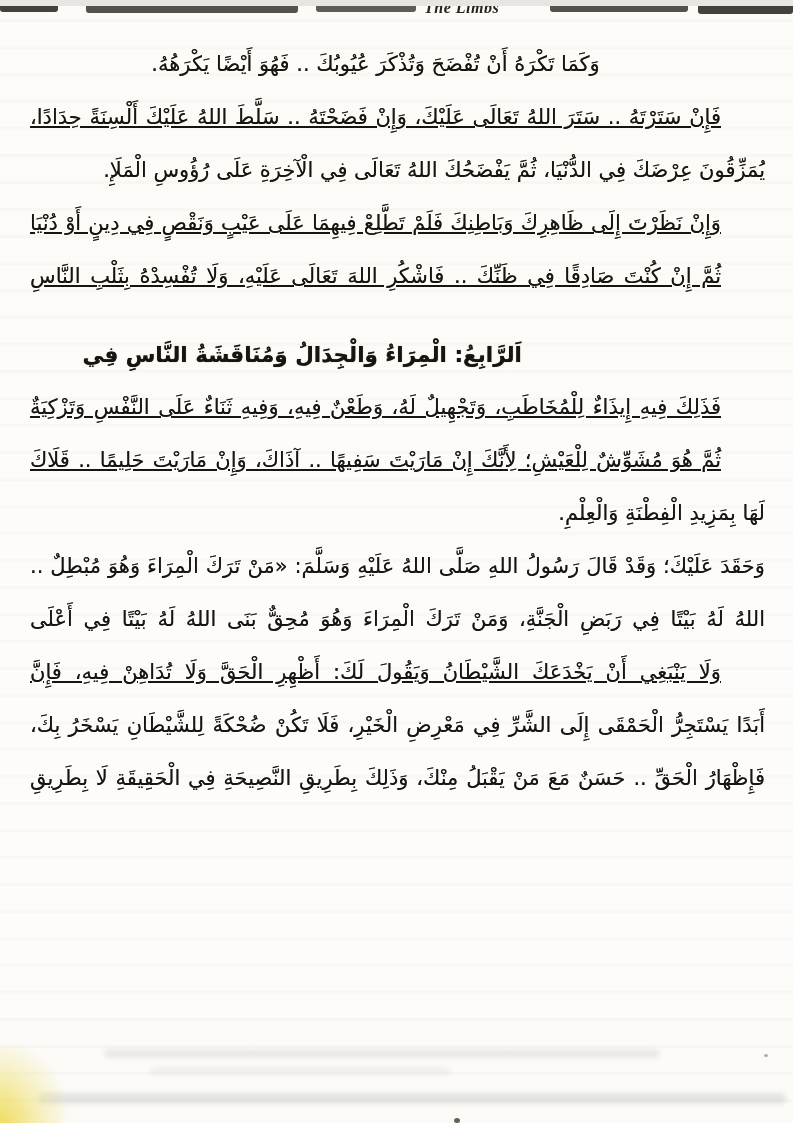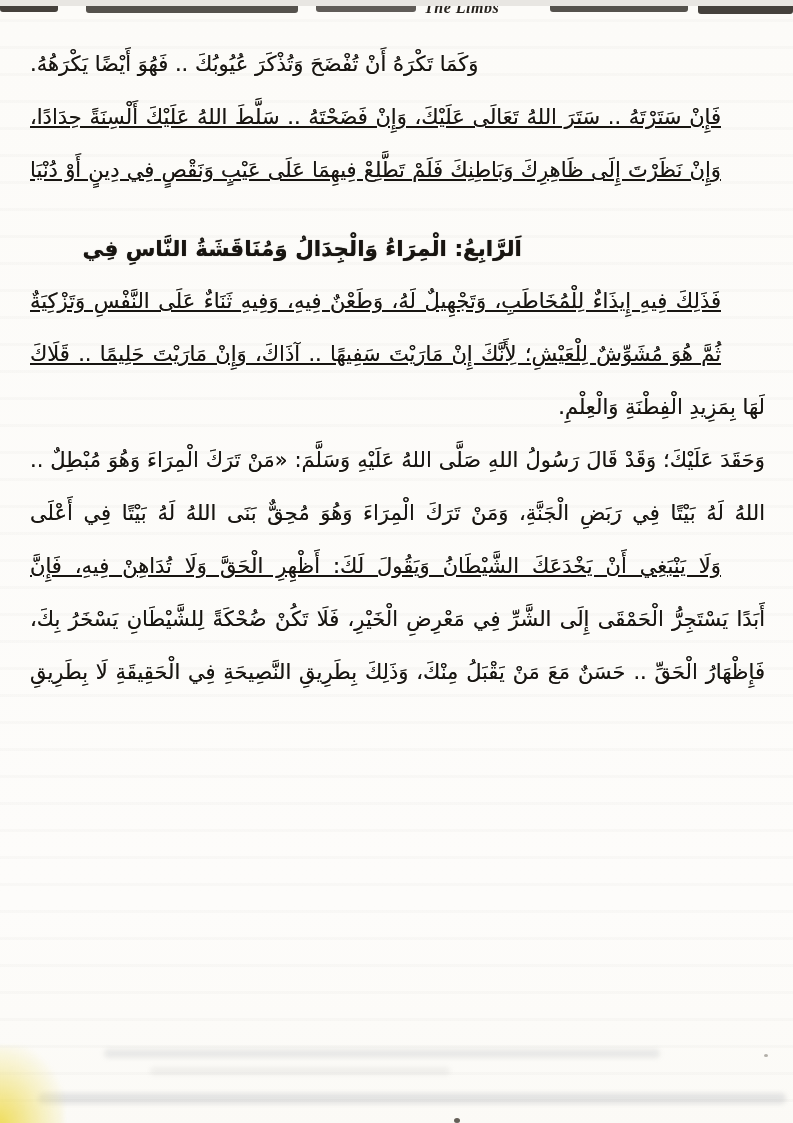--- a/index.html
+++ b/index.html
@@ -35,21 +35,21 @@
     text-shadow:0 0 .5px rgba(20,16,10,.6);
   }
   .line{
     height:53px;line-height:53px;
     white-space:normal;overflow:hidden;
     text-align:justify;
   }
   .line.first{text-align-last:justify;text-indent:44px;text-decoration:underline;}
   .line.mid{text-align-last:justify;}
   .line.end{text-align-last:right;}
-  .line.first-end{text-align:left;text-indent:44px;}
+  .line.first-end{text-align:center;text-indent:44px;}
   .line.heading{
     text-align:right;text-align-last:right;
     padding-right:243px;
     font-weight:700;font-size:21.5px;
     margin-top:25px;
     text-shadow:0 0 .7px rgba(20,16,10,.8);
   }
   
   .ghost{position:absolute;filter:blur(2.5px);border-radius:5px;}
   #ghost1{left:104px;top:1043px;width:556px;height:9px;background:rgba(128,132,138,.15);}
@@ -71,21 +71,23 @@
   <div class="edge-bar" id="bar1"></div>
   <div class="edge-bar" id="bar2"></div>
   <div class="edge-bar" id="bar3"></div>
   <div class="edge-bar" id="bar4"></div>
   <div class="edge-bar" id="bar5"></div>
   <div id="running-header">The Limbs</div>
 
   <div id="text-block" dir="rtl">
       <div class="line first-end" dir="rtl">وَكَمَا تَكْرَهُ أَنْ تُفْضَحَ وَتُذْكَرَ عُيُوبُكَ .. فَهُوَ أَيْضًا يَكْرَهُهُ.</div>
       <div class="line first" dir="rtl">فَإِنْ سَتَرْتَهُ .. سَتَرَ اللهُ تَعَالَى عَلَيْكَ، وَإِنْ فَضَحْتَهُ .. سَلَّطَ اللهُ عَلَيْكَ أَلْسِنَةً حِدَادًا،</div>
+      <div class="line end" dir="rtl">يُمَزِّقُونَ عِرْضَكَ فِي الدُّنْيَا، ثُمَّ يَفْضَحُكَ اللهُ تَعَالَى فِي الْآخِرَةِ عَلَى رُؤُوسِ الْمَلَإِ.</div>
       <div class="line first" dir="rtl">وَإِنْ نَظَرْتَ إِلَى ظَاهِرِكَ وَبَاطِنِكَ فَلَمْ تَطَّلِعْ فِيهِمَا عَلَى عَيْبٍ وَنَقْصٍ فِي دِينٍ أَوْ دُنْيَا ..</div>
+      <div class="line first" dir="rtl">ثُمَّ إِنْ كُنْتَ صَادِقًا فِي ظَنِّكَ .. فَاشْكُرِ اللهَ تَعَالَى عَلَيْهِ، وَلَا تُفْسِدْهُ بِثَلْبِ النَّاسِ</div>
       <div class="line heading" dir="rtl">اَلرَّابِعُ: الْمِرَاءُ وَالْجِدَالُ وَمُنَاقَشَةُ النَّاسِ فِي الْكَلَامِ.</div>
       <div class="line first" dir="rtl">فَذَلِكَ فِيهِ إِيذَاءٌ لِلْمُخَاطَبِ، وَتَجْهِيلٌ لَهُ، وَطَعْنٌ فِيهِ، وَفِيهِ ثَنَاءٌ عَلَى النَّفْسِ وَتَزْكِيَةٌ</div>
       <div class="line first" dir="rtl">ثُمَّ هُوَ مُشَوِّشٌ لِلْعَيْشِ؛ لِأَنَّكَ إِنْ مَارَيْتَ سَفِيهًا .. آذَاكَ، وَإِنْ مَارَيْتَ حَلِيمًا .. قَلَاكَ</div>
       <div class="line end" dir="rtl">لَهَا بِمَزِيدِ الْفِطْنَةِ وَالْعِلْمِ.</div>
       <div class="line mid" dir="rtl">وَحَقَدَ عَلَيْكَ؛ وَقَدْ قَالَ رَسُولُ اللهِ صَلَّى اللهُ عَلَيْهِ وَسَلَّمَ: «مَنْ تَرَكَ الْمِرَاءَ وَهُوَ مُبْطِلٌ .. بَنَى</div>
       <div class="line end" dir="rtl">اللهُ لَهُ بَيْتًا فِي رَبَضِ الْجَنَّةِ، وَمَنْ تَرَكَ الْمِرَاءَ وَهُوَ مُحِقٌّ بَنَى اللهُ لَهُ بَيْتًا فِي أَعْلَى الْجَنَّةِ».</div>
       <div class="line first" dir="rtl">وَلَا يَنْبَغِي أَنْ يَخْدَعَكَ الشَّيْطَانُ وَيَقُولَ لَكَ: أَظْهِرِ الْحَقَّ وَلَا تُدَاهِنْ فِيهِ، فَإِنَّ الشَّيْطَانَ</div>
       <div class="line mid" dir="rtl">أَبَدًا يَسْتَجِرُّ الْحَمْقَى إِلَى الشَّرِّ فِي مَعْرِضِ الْخَيْرِ، فَلَا تَكُنْ ضُحْكَةً لِلشَّيْطَانِ يَسْخَرُ بِكَ،</div>
       <div class="line mid" dir="rtl">فَإِظْهَارُ الْحَقِّ .. حَسَنٌ مَعَ مَنْ يَقْبَلُ مِنْكَ، وَذَلِكَ بِطَرِيقِ النَّصِيحَةِ فِي الْحَقِيقَةِ لَا بِطَرِيقِ</div>
     </div>

